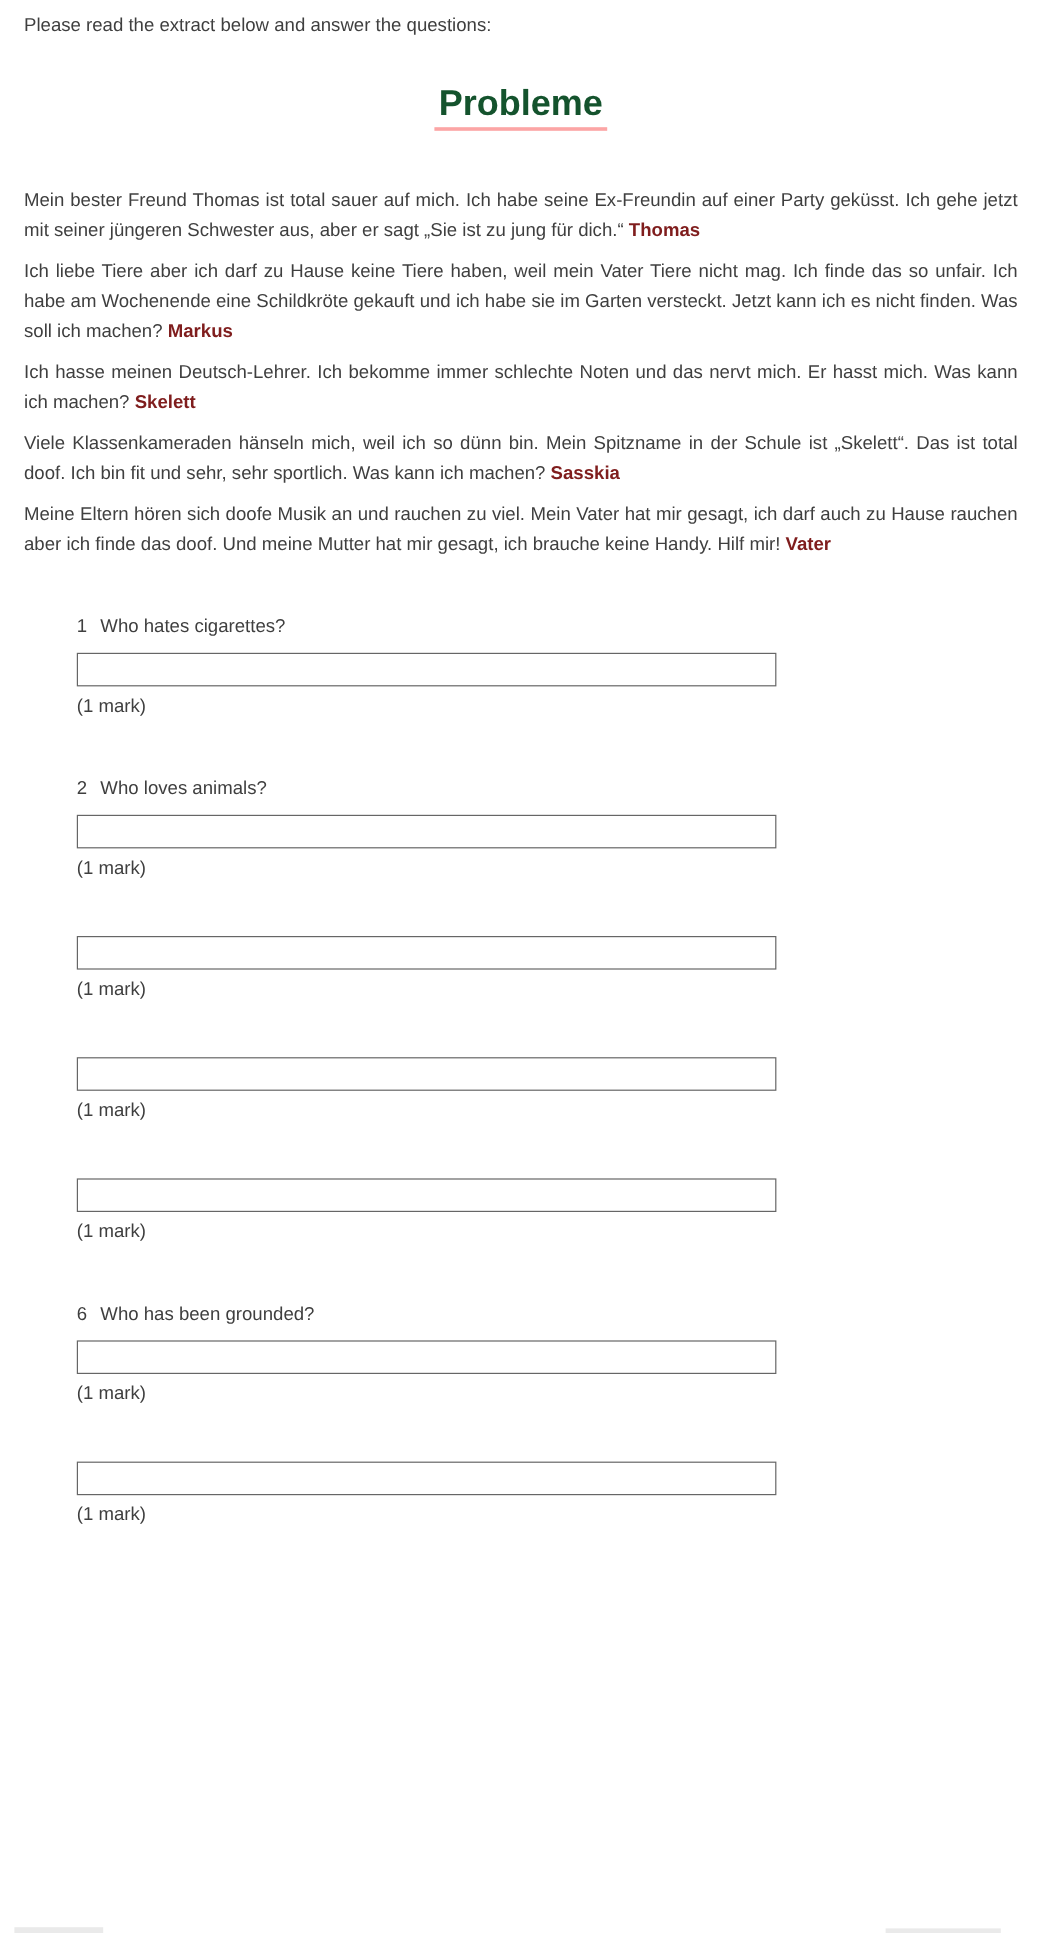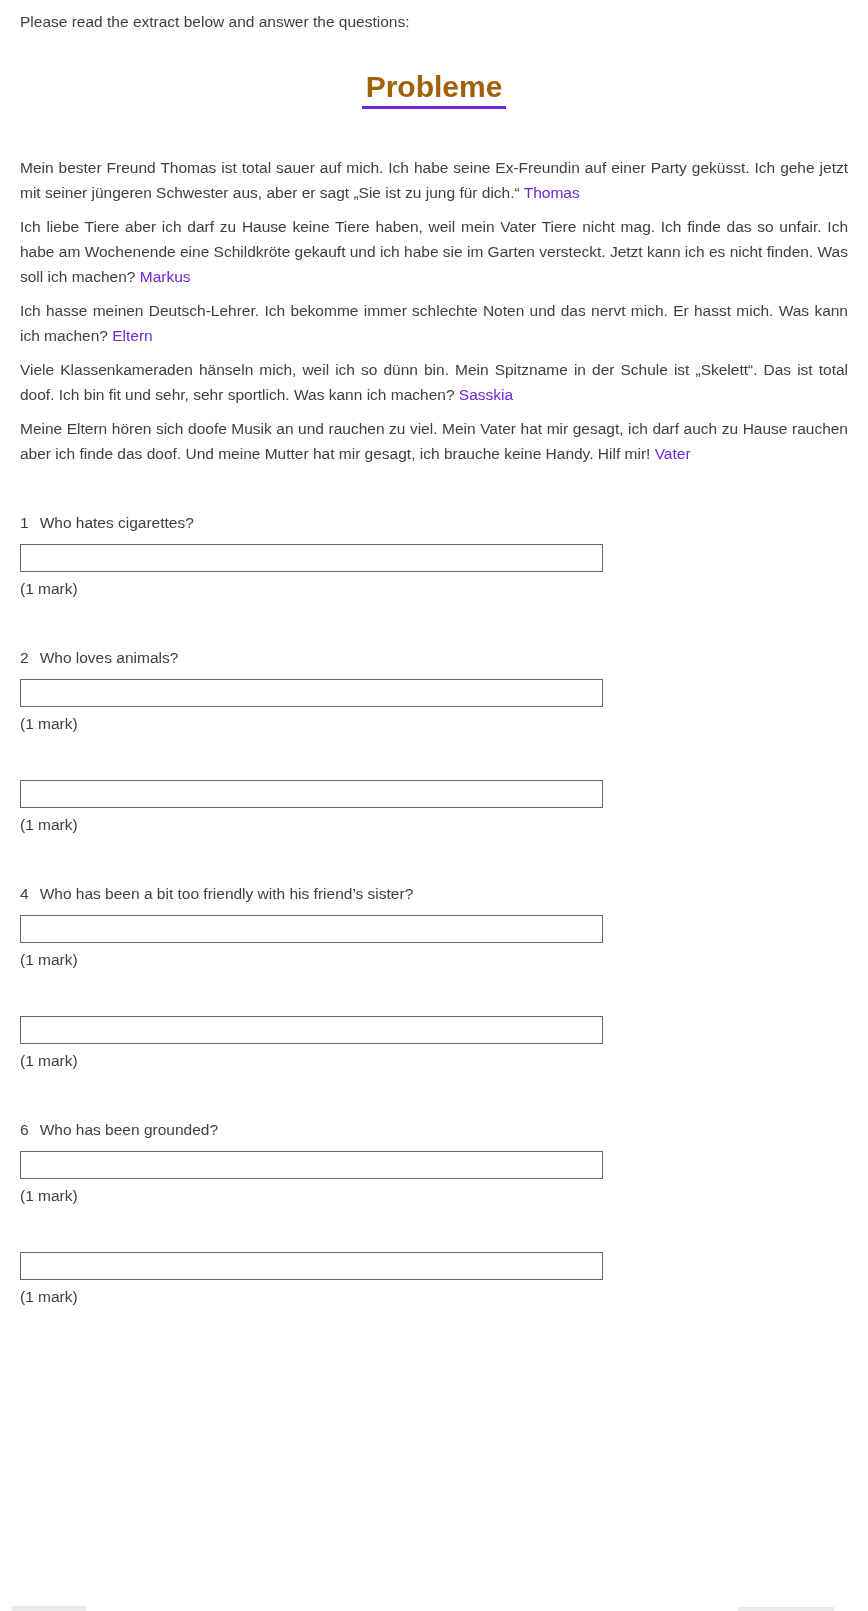--- a/index.html
+++ b/index.html
@@ -23,40 +23,41 @@
     line-height: 24px;
   }
   .title-wrap {
     text-align: center;
     margin-top: 36px;
   }
   .title {
     display: inline-block;
     font-size: 30px;
     font-weight: 700;
-    color: #a16207;
-    border-bottom: 3px solid #6d28d9;
+    color: #14532d;
+    border-bottom: 3px solid #fca5a5;
     padding: 0 4px 2px 4px;
   }
   .extract {
     margin-top: 46px;
   }
   .para {
     margin: 0 0 9px 0;
     font-size: 15.5px;
     line-height: 25px;
     text-align: justify;
   }
   .para b {
-    font-weight: 400;
-    color: #6d28d9;
+    font-weight: 700;
+    color: #7f1d1d;
     margin-top: 10px;
   }
   .questions {
     margin-top: 44px;
+    margin-left: 44px;
   }
   .question {
     margin-bottom: 44px;
   }
   .q-line {
     font-size: 15.5px;
     line-height: 25px;
   }
   .q-num {
     display: inline-block;
@@ -105,21 +106,21 @@
 
   <div class="instruction">Please read the extract below and answer the questions:</div>
 
   <div class="title-wrap">
     <span class="title">Probleme</span>
   </div>
 
   <div class="extract">
     <p class="para"><span>Mein bester Freund Thomas ist total sauer auf mich. Ich habe seine Ex-Freundin auf einer Party geküsst.  Ich gehe jetzt mit seiner jüngeren Schwester aus, aber er sagt „Sie ist zu jung für dich.“</span> <b>Thomas</b></p>
     <p class="para"><span>Ich liebe Tiere aber ich darf zu Hause keine Tiere haben, weil mein Vater Tiere nicht mag. Ich finde das so unfair. Ich habe am Wochenende eine Schildkröte gekauft und ich habe sie im Garten versteckt. Jetzt kann ich es nicht finden. Was soll ich machen?</span> <b>Markus</b></p>
-    <p class="para"><span>Ich hasse meinen Deutsch-Lehrer. Ich bekomme immer schlechte Noten und das nervt mich. Er hasst mich. Was kann ich machen?</span> <b>Eltern</b></p>
+    <p class="para"><span>Ich hasse meinen Deutsch-Lehrer. Ich bekomme immer schlechte Noten und das nervt mich. Er hasst mich. Was kann ich machen?</span> <b>Skelett</b></p>
     <p class="para"><span>Viele Klassenkameraden hänseln mich, weil ich so dünn bin. Mein Spitzname in der Schule ist „Skelett“. Das ist total doof. Ich bin fit und sehr, sehr sportlich. Was kann ich machen?</span> <b>Sasskia</b></p>
     <p class="para"><span>Meine Eltern hören sich doofe Musik an und rauchen zu viel. Mein Vater hat mir gesagt, ich darf auch zu Hause rauchen aber ich finde das doof. Und meine Mutter hat mir gesagt, ich brauche keine Handy. Hilf mir!</span> <b>Vater</b></p>
   </div>
 
   <div class="questions">
 
     <section class="question">
       <div class="q-line">
         <span class="q-num">1</span><span>Who hates cigarettes?</span>
       </div>
@@ -134,23 +135,20 @@
       <input type="text" class="answer-box" value="" style="">
       <div class="mark">(1 mark)</div>
     </section>
 
     <section class="question">
       <input type="text" class="answer-box" value="" style="">
       <div class="mark">(1 mark)</div>
     </section>
 
     <section class="question">
-      <div class="q-line">
-        <span class="q-num">4</span><span>Who has been a bit too friendly with his friend’s sister?</span>
-      </div>
       <input type="text" class="answer-box" value="" style="">
       <div class="mark">(1 mark)</div>
     </section>
 
     <section class="question">
       <input type="text" class="answer-box" value="" style="">
       <div class="mark">(1 mark)</div>
     </section>
 
     <section class="question">

